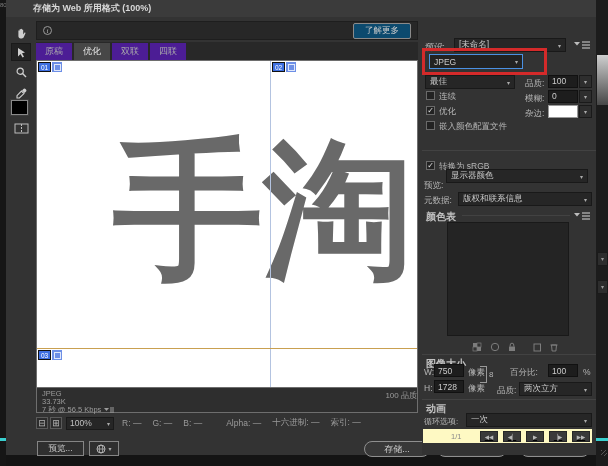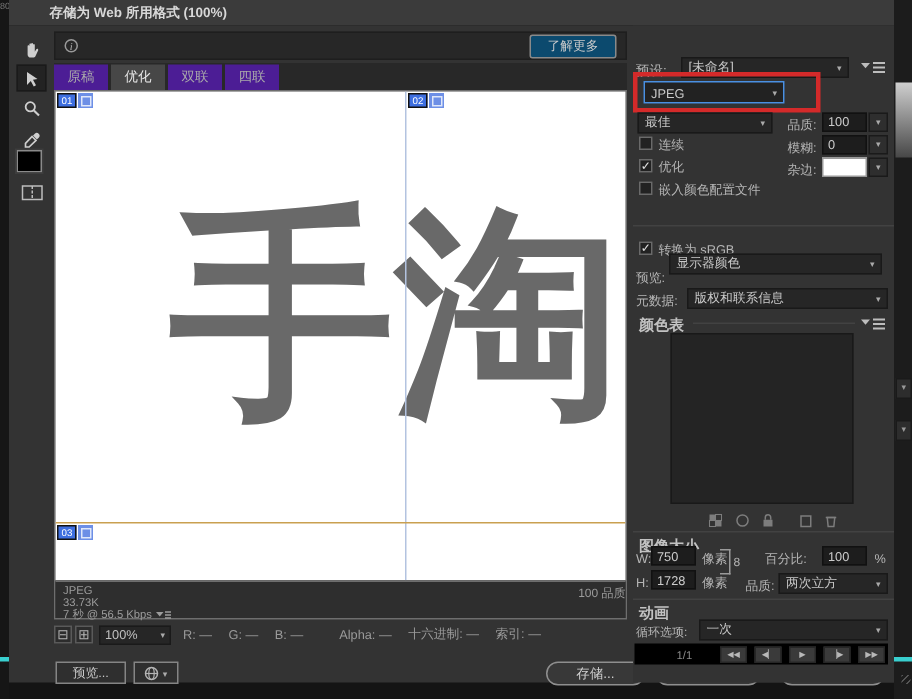--- a/index.html
+++ b/index.html
@@ -217,21 +217,21 @@
         <line x1="1" y1="5" x2="9" y2="5" stroke="#b5b5b5" stroke-width=".8"></line>
       </svg>
     <span style="font-size:6px;color:#aaa;">▾</span>
   </div>
   <div class="abs pill" style="left:364px;top:441px;width:66px;">存储...</div>
   <div class="abs pill" style="left:437px;top:441px;width:70px;">复位</div>
   <div class="abs pill" style="left:520px;top:441px;width:70px;">完成</div>
   <div class="abs grip"></div>
 
   <div class="abs rpanel">
-    <span class="abs lbl" style="left:2px;top:24px;font-size:9px;">预设:</span>
+    <span class="abs lbl" style="left:2px;top:24px;font-size:9px;font-style:italic;">预设:</span>
     <div class="abs dd" style="left:32px;top:21px;width:112px;height:14px;">
       <span>[未命名]</span>
         <span class="chev">▾</span>
     </div>
     <svg class="abs" style="left:152px;top:24px;" width="16" height="9" viewBox="0 0 16 9">
         <path d="M0 1l3 3.5L6 1z" fill="#bdbdbd"></path>
         <g stroke="#bdbdbd" stroke-width="1.2">
           <line x1="8" y1="1" x2="16" y2="1"></line>
           <line x1="8" y1="4" x2="16" y2="4"></line>
           <line x1="8" y1="7" x2="16" y2="7"></line>
@@ -336,21 +336,21 @@
         <span class="chev">▾</span>
     </div>
 
     <div class="abs hr" style="left:0;top:382px;width:174px;"></div>
     <span class="abs sect" style="left:4px;top:385px;">动画</span>
     <span class="abs lbl" style="left:2px;top:399px;font-size:8px;">循环选项:</span>
     <div class="abs dd" style="left:44px;top:396px;width:126px;height:14px;">
       <span>一次</span>
         <span class="chev">▾</span>
     </div>
-    <div class="abs" style="left:1px;top:412px;width:169px;height:14px;background:#000000;display:flex;align-items:center;justify-content:flex-end;gap:5px;padding-right:2px;">
+    <div class="abs" style="left:1px;top:412px;width:169px;height:14px;background:#fef9c3;display:flex;align-items:center;justify-content:flex-end;gap:5px;padding-right:2px;text-decoration:underline;">
       <span class="abs" style="left:28px;top:3px;color:#8a8a8a;font-size:7.5px;">1/1</span>
       <span class="pbtn">◀◀</span>
       <span class="pbtn">◀▏</span>
       <span class="pbtn">▶</span>
       <span class="pbtn">▕▶</span>
       <span class="pbtn">▶▶</span>
     </div>
   </div>
 
 </div>

